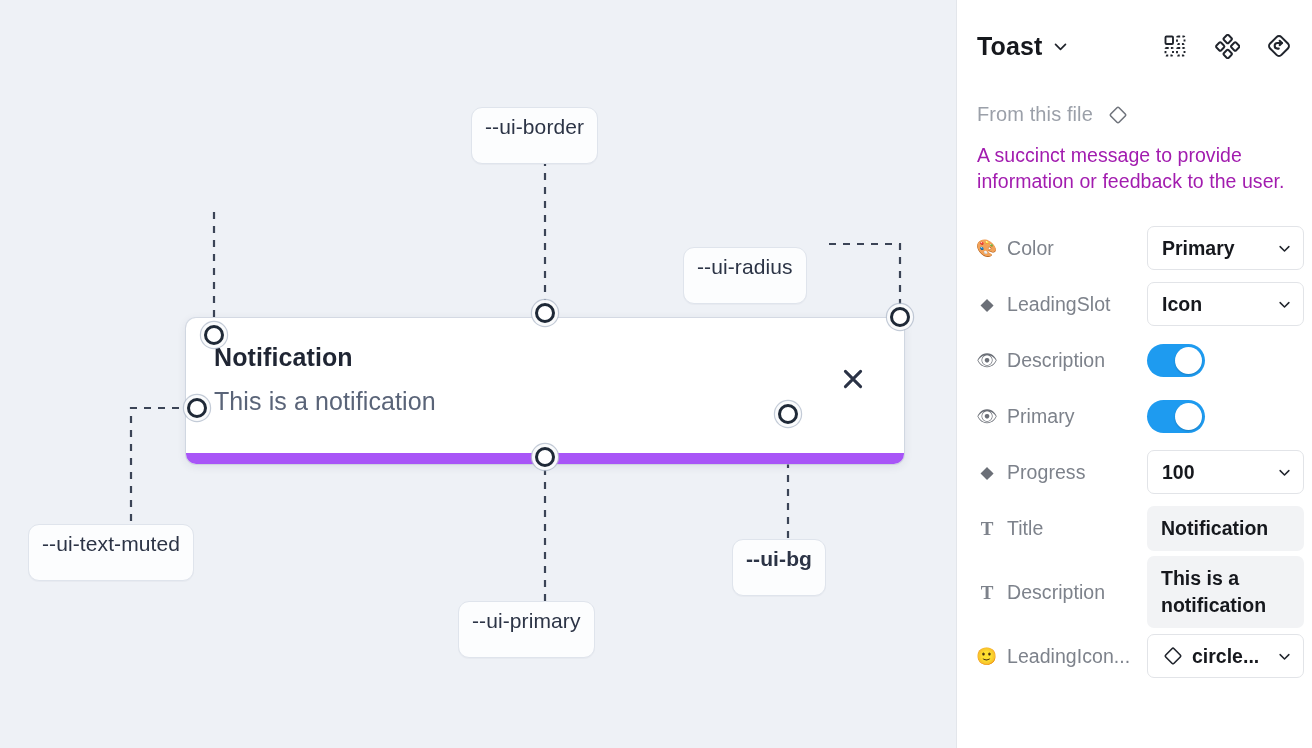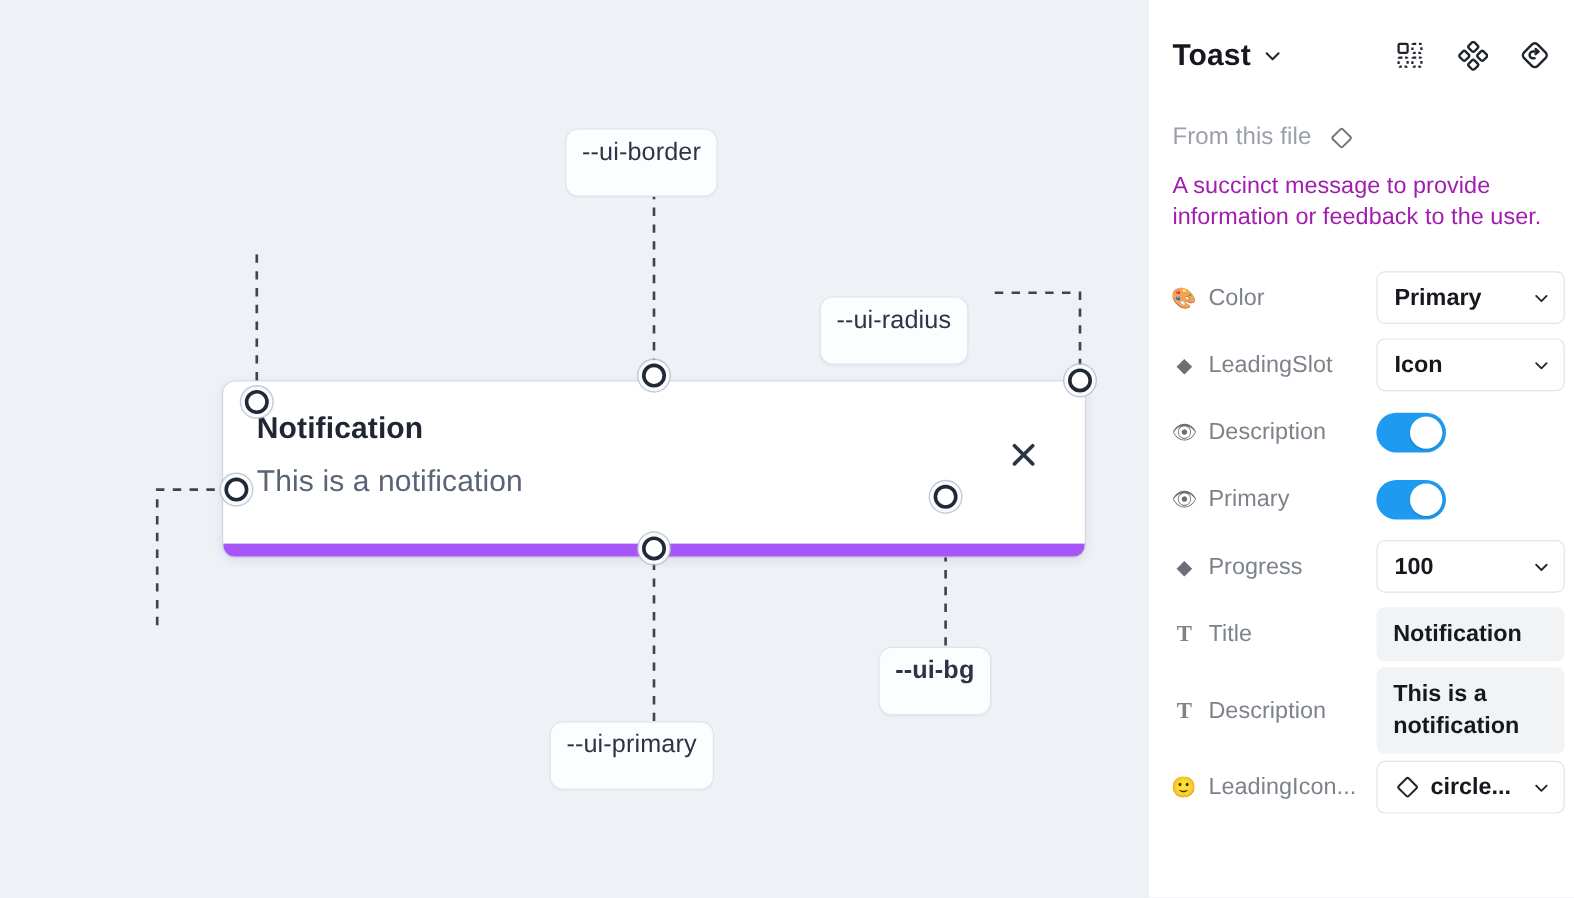--- a/index.html
+++ b/index.html
@@ -330,20 +330,21 @@
       <div class="toast-close">
         <svg viewBox="0 0 24 24" width="26" height="26" fill="none" stroke="currentColor" stroke-width="2.8" stroke-linecap="round">
           <path d="M5 5 L19 19 M19 5 L5 19"></path>
         </svg>
       </div>
       <div class="toast-progress" style="width:718px;"></div>
     </div>
 
     <div class="chip" style="left:471px; top:107px;">--ui-border</div>
     <div class="chip" style="left:683px; top:227px;margin-top:20px;">--ui-radius</div>
+    <div class="chip" style="left:28px; top:524px;">--ui-text-muted</div>
     <div class="chip" style="left:458px; top:601px;">--ui-primary</div>
     <div class="chip" style="left:732px; top:539px;font-weight:bold;">--ui-bg</div>
 
     <div class="handle" style="left:204px; top:325px;"></div>
     <div class="handle" style="left:535px; top:303px;"></div>
     <div class="handle" style="left:890px; top:307px;"></div>
     <div class="handle" style="left:187px; top:398px;"></div>
     <div class="handle" style="left:535px; top:447px;"></div>
     <div class="handle" style="left:778px; top:404px;"></div>
   </div>

